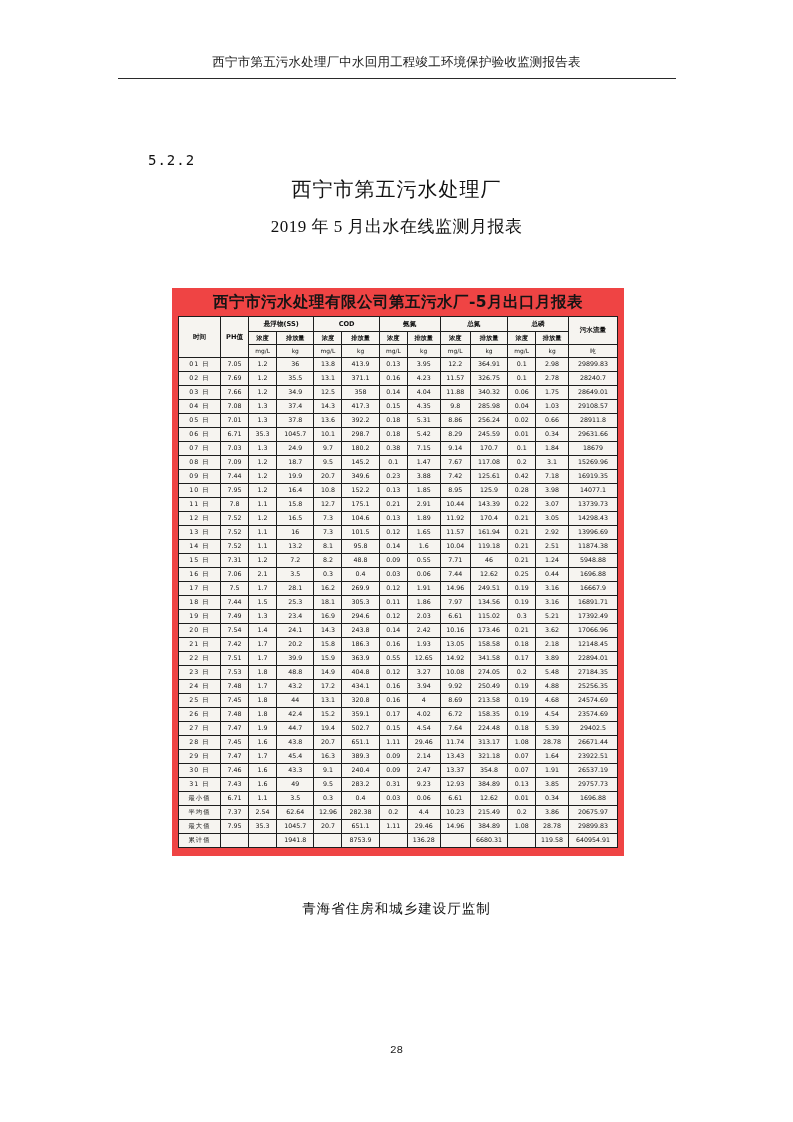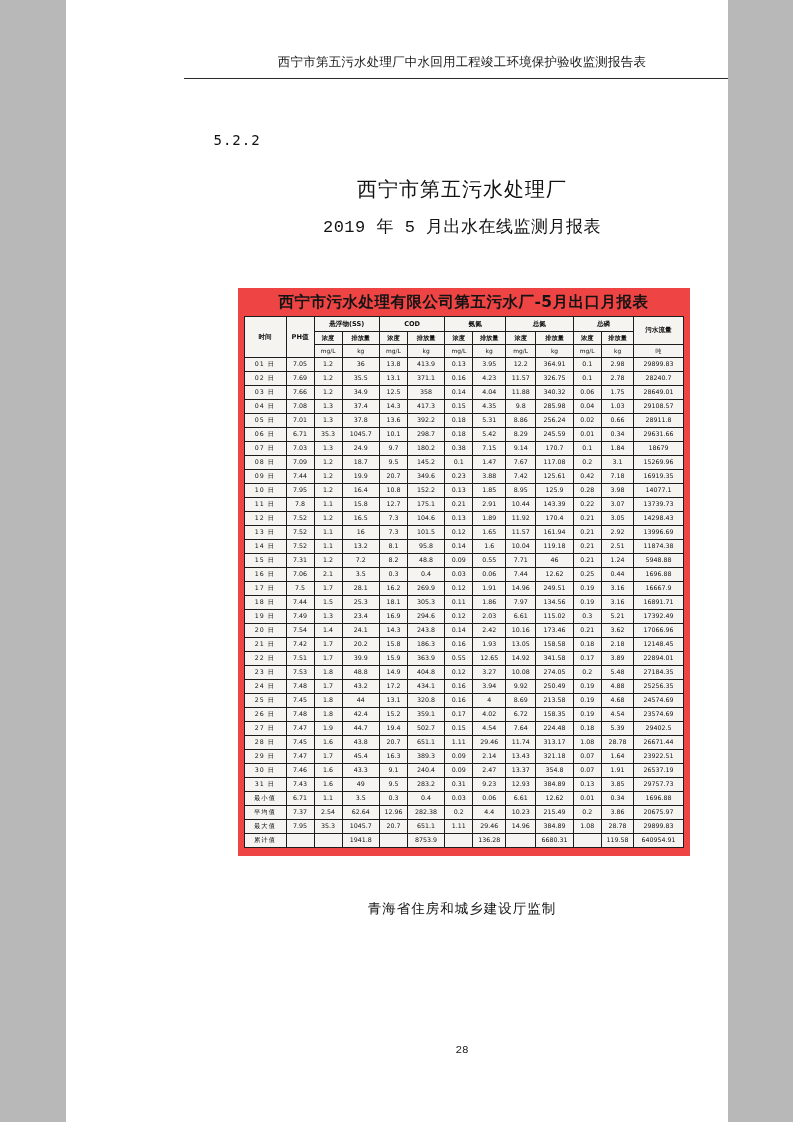--- a/index.html
+++ b/index.html
@@ -5,26 +5,25 @@
   html, body {
     margin: 0;
     padding: 0;
     background: #b8b8b8;
   }
   body {
     font-family: "Liberation Sans", sans-serif;
   }
   .page {
     position: relative;
-    width: 634px;
+    width: 793px;
     height: 1122px;
     background: #ffffff;
     margin: 0 auto;
     overflow: hidden;
-    padding-left: 28px;
   }
   
   .doc-header {
     position: absolute;
     top: 54px;
     left: 100px;
     width: 593px;
     text-align: center;
     font-size: 12.5px;
     color: #1a1a1a;
@@ -34,34 +33,34 @@
   .header-rule {
     position: absolute;
     top: 78px;
     left: 118px;
     width: 558px;
     height: 1px;
     background: #2a2a2a;
   }
   .section-no {
     position: absolute;
-    top: 132px;
+    top: 152px;
     left: 148px;
     font-size: 14px;
     color: #111;
     font-family: "DejaVu Sans Mono", monospace;
     letter-spacing: 1px;
   }
   .title-block {
     position: absolute;
     top: 176px;
     left: 0;
     width: 793px;
     text-align: center;
-    font-family: Liberation Mono, monospace;
+    font-family: Liberation Serif, serif;
     color: #111;
   }
   .title-line1 {
     font-size: 20px;
     letter-spacing: 1px;
   }
   .title-line2 {
     font-size: 17px;
     margin-top: 12px;
     letter-spacing: 0.5px;

